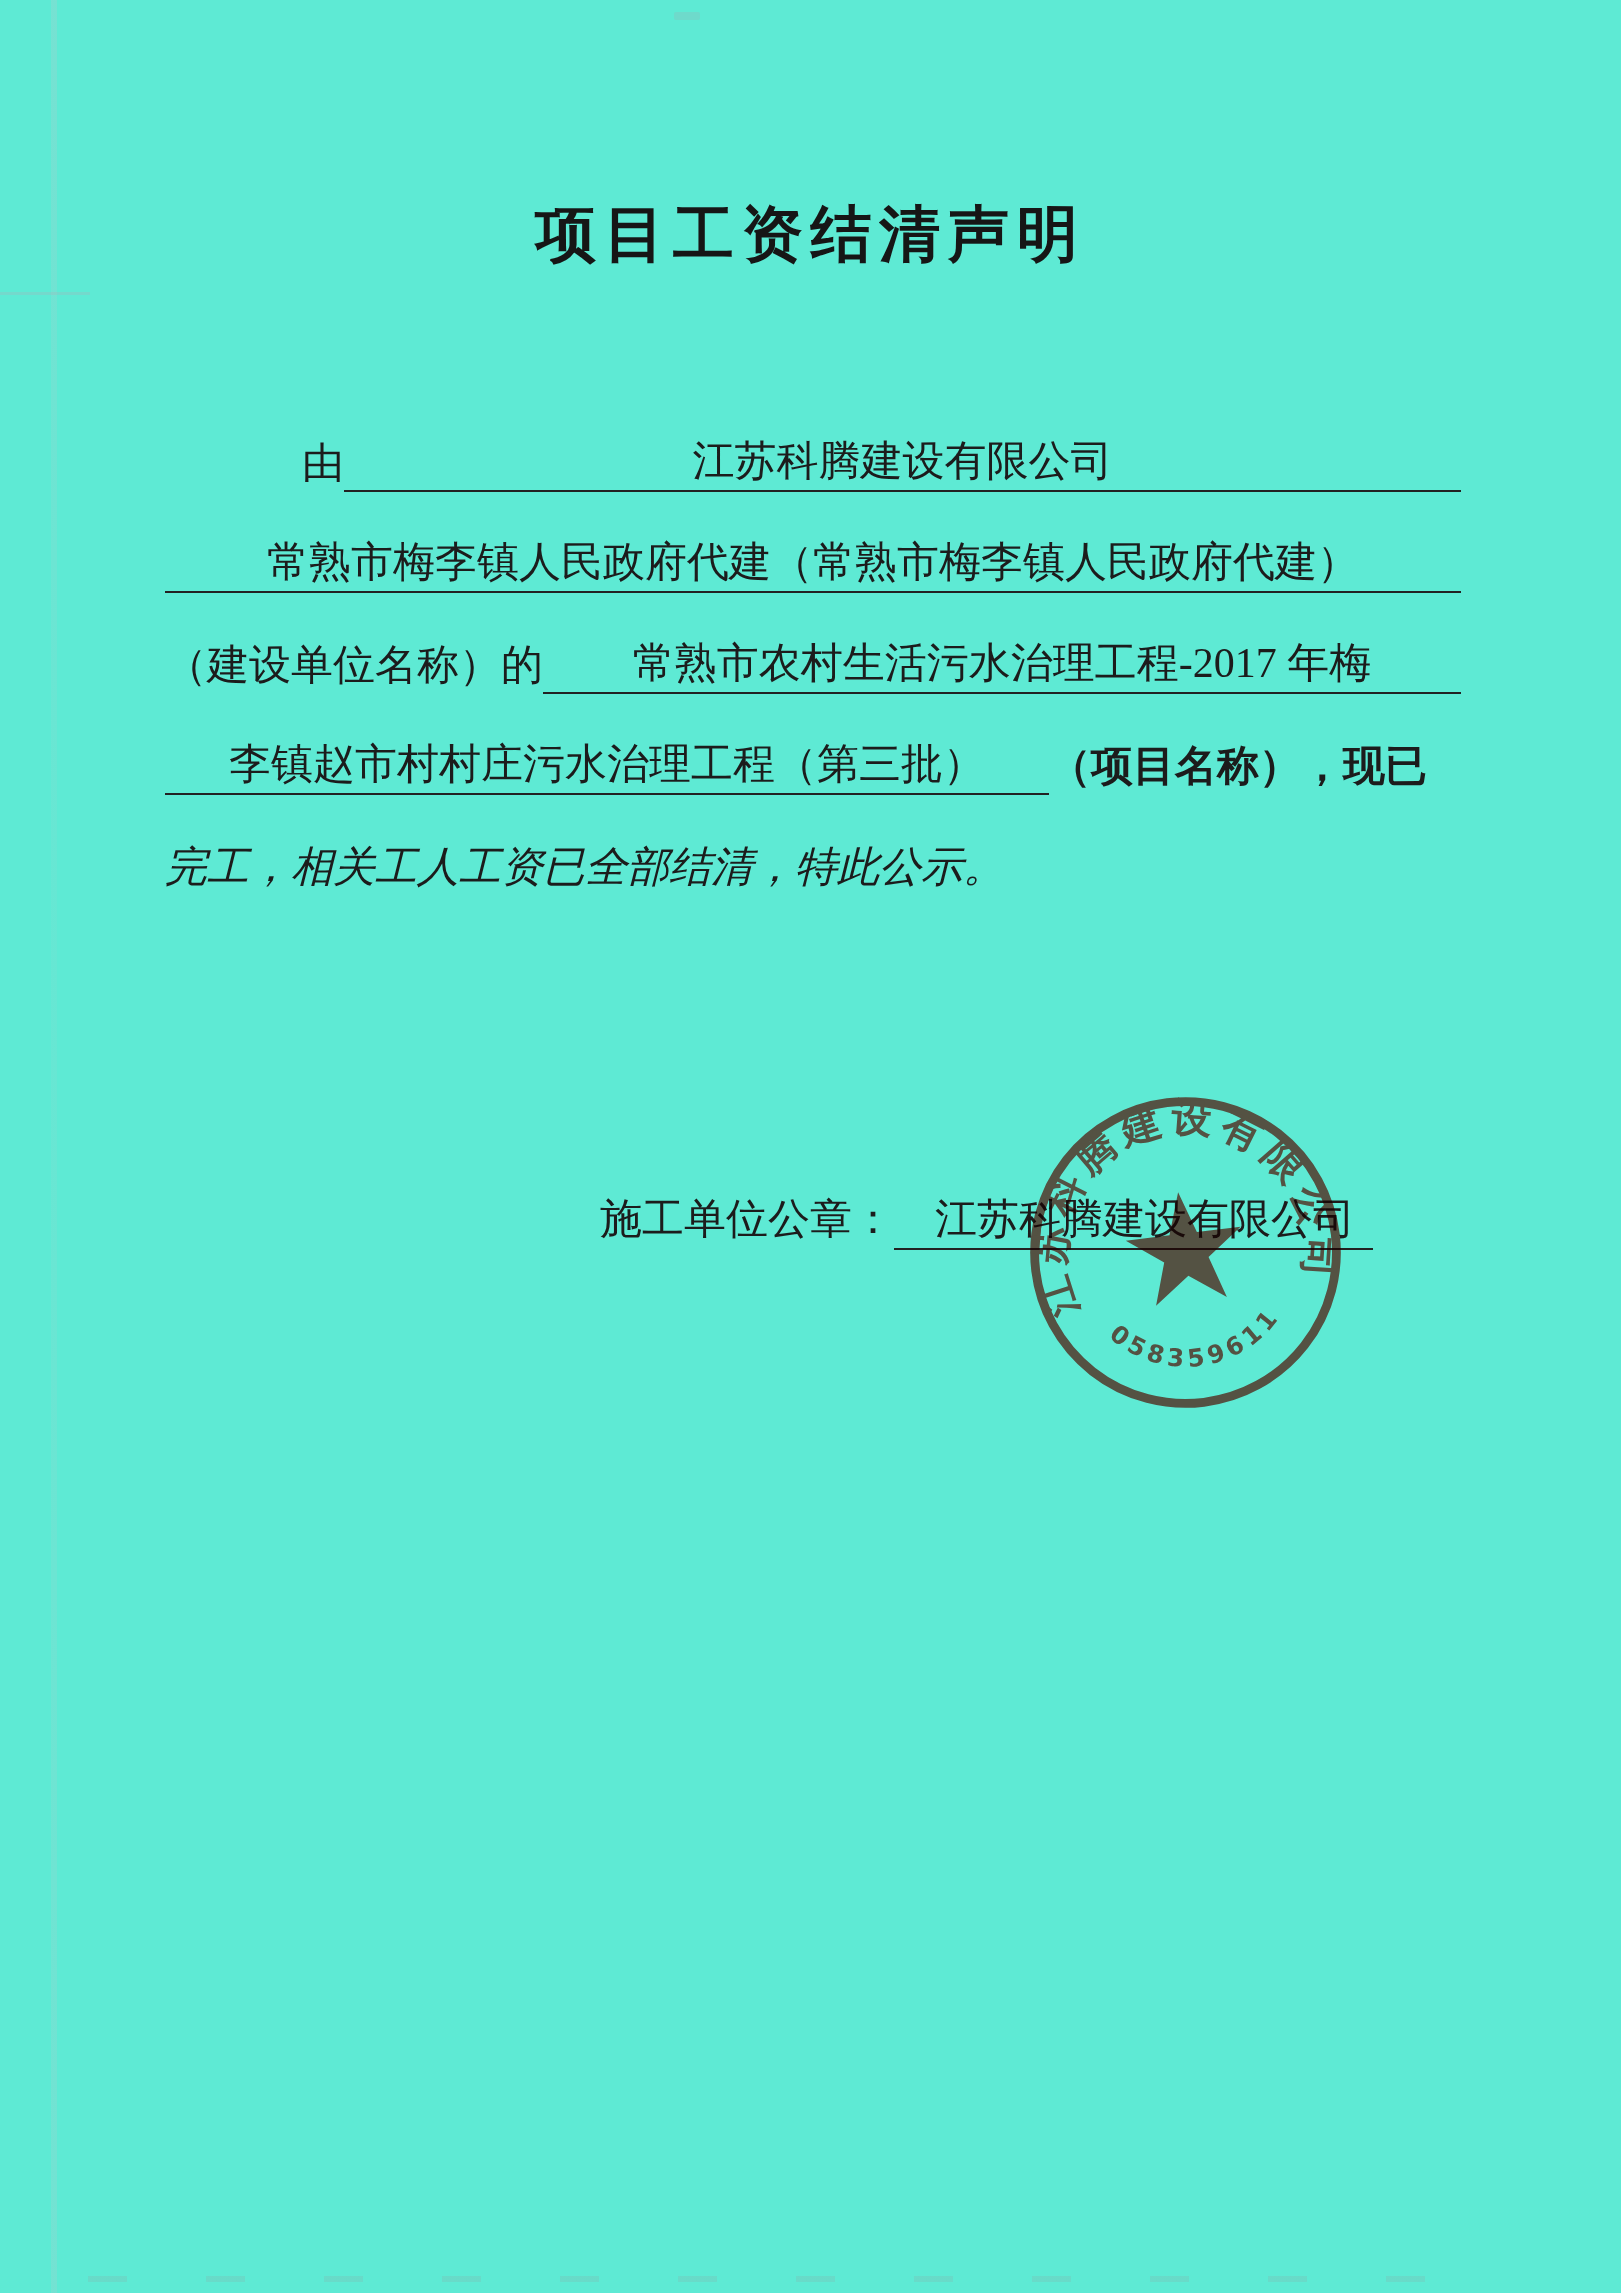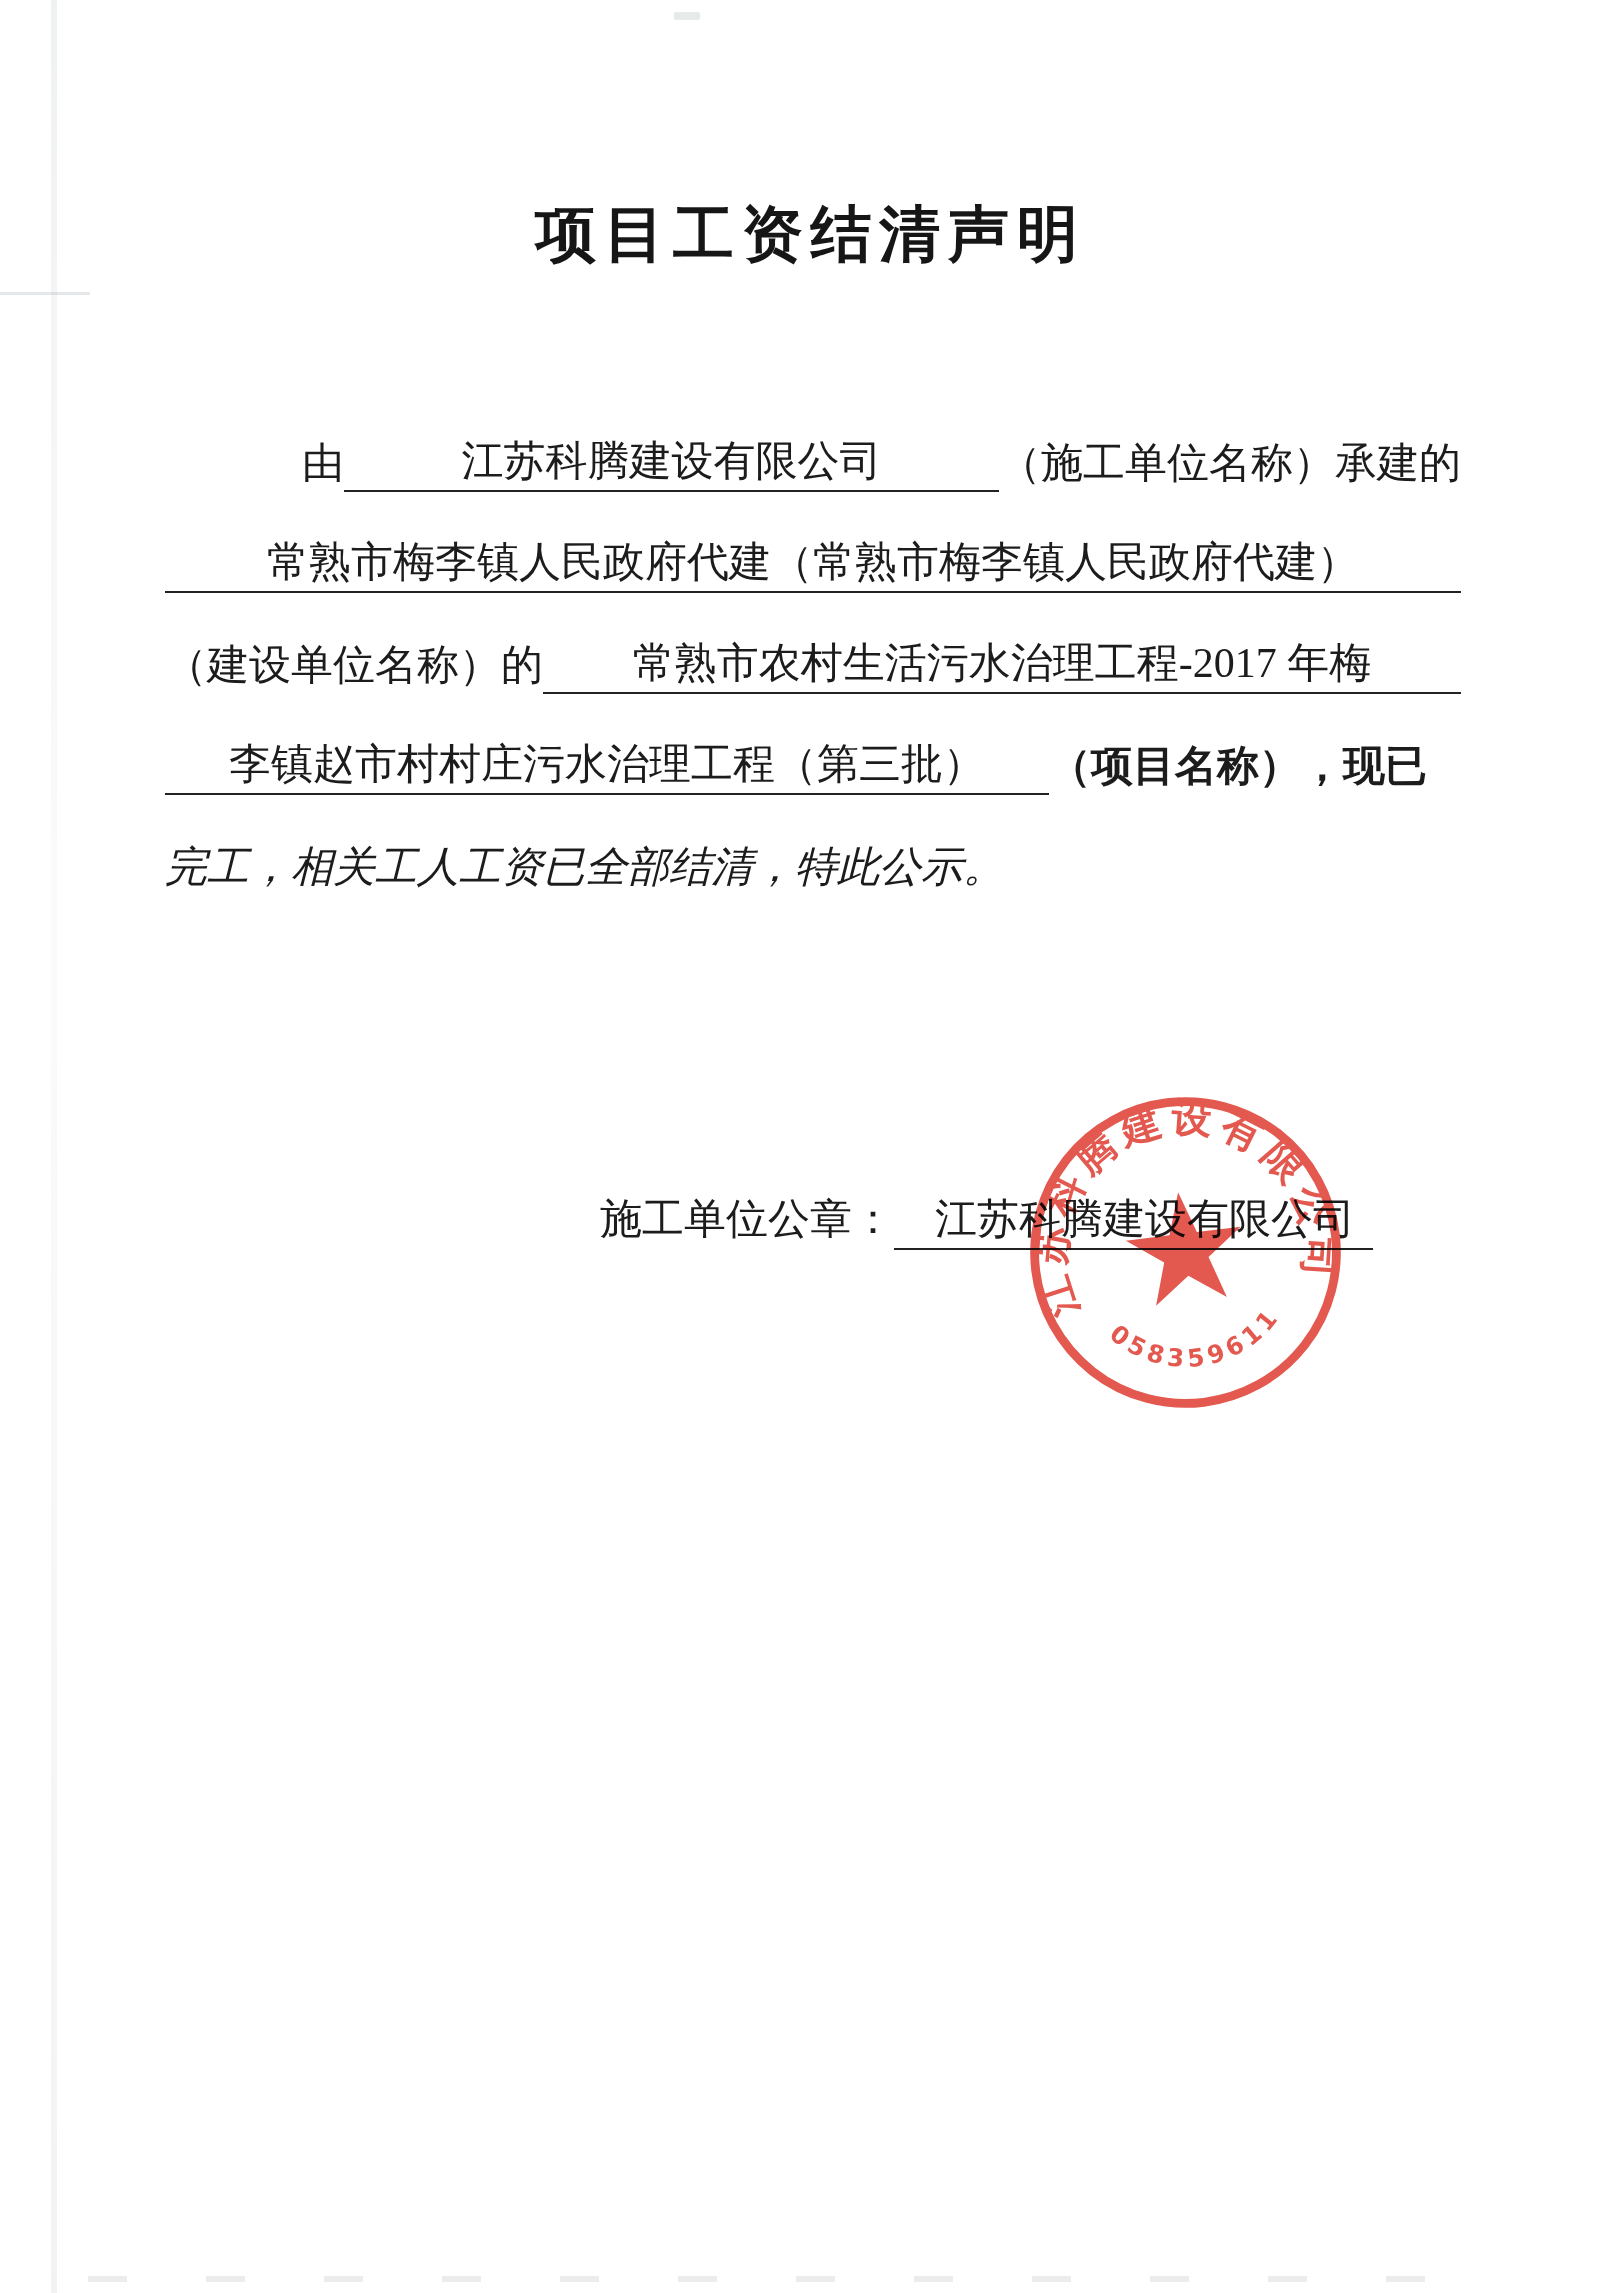--- a/index.html
+++ b/index.html
@@ -1,19 +1,19 @@
 <!DOCTYPE html>
 <html><head>
 <meta charset="utf-8">
 <style>
   html,body{margin:0;padding:0;background:#9a9a9a;}
   .page{
     position:relative;
     width:1621px;height:2294px;
-    background:#ffffff;
+    background:#5eead4;
     overflow:hidden;
     font-family:"Liberation Serif","DejaVu Serif",serif;
     color:#1c1c1c;
   }
   
   .scan-streak-left{
     position:absolute;left:51px;top:0;width:5.9px;height:2294px;
     background:linear-gradient(to bottom,rgba(190,200,205,.25),rgba(190,200,205,.08) 40%,rgba(190,200,205,.22));
   }
   .scan-mark-top{
@@ -82,21 +82,20 @@
   <div class="scan-noise-bottom"></div>
 
   <div class="title">项目工资结清声明</div>
 
   <div class="bodytext">
 
     <div class="bline l1">
       <span class="indent"></span>
       <span class="plain">由</span>
       <span class="blank grow">江苏科腾建设有限公司</span>
-      <span class="plain">（施工单位名称）承建的</span>
     </div>
 
     <div class="bline l2">
       <span class="blank grow">常熟市梅李镇人民政府代建（常熟市梅李镇人民政府代建）</span>
     </div>
 
     <div class="bline l3">
       <span class="plain">（建设单位名称）的</span>
       <span class="blank grow">常熟市农村生活污水治理工程-2017 年梅</span>
     </div>

